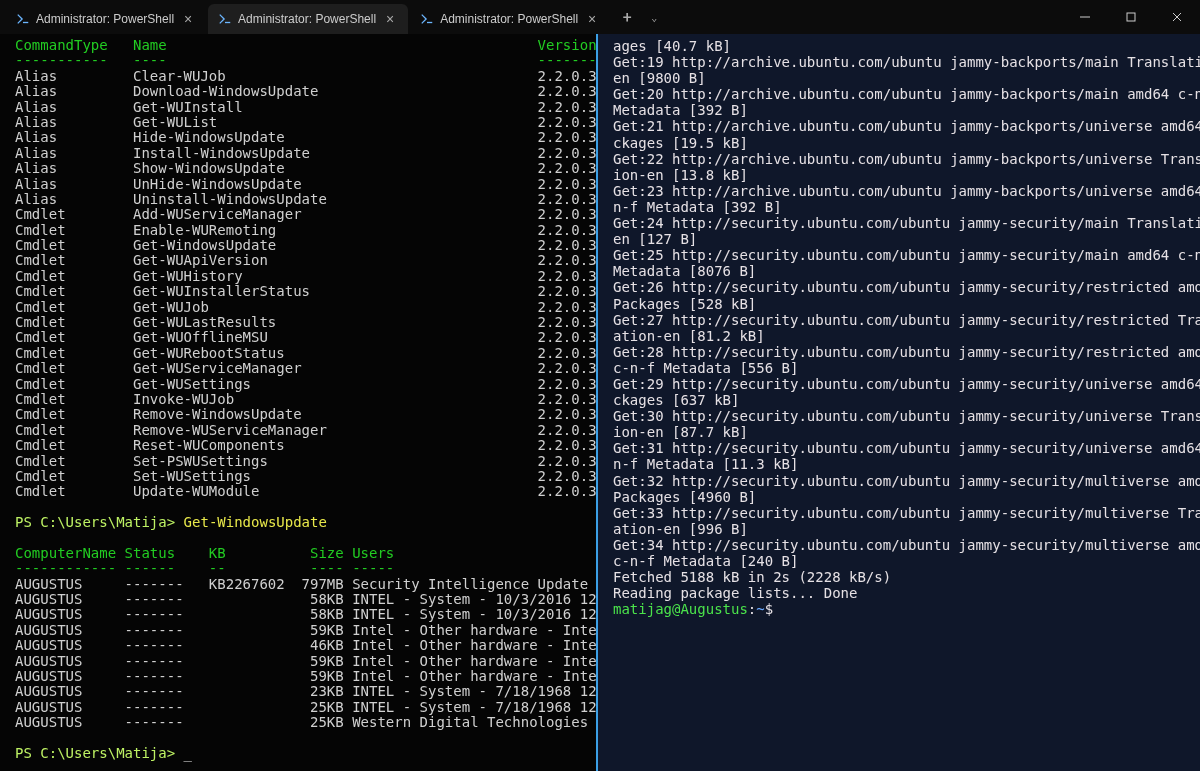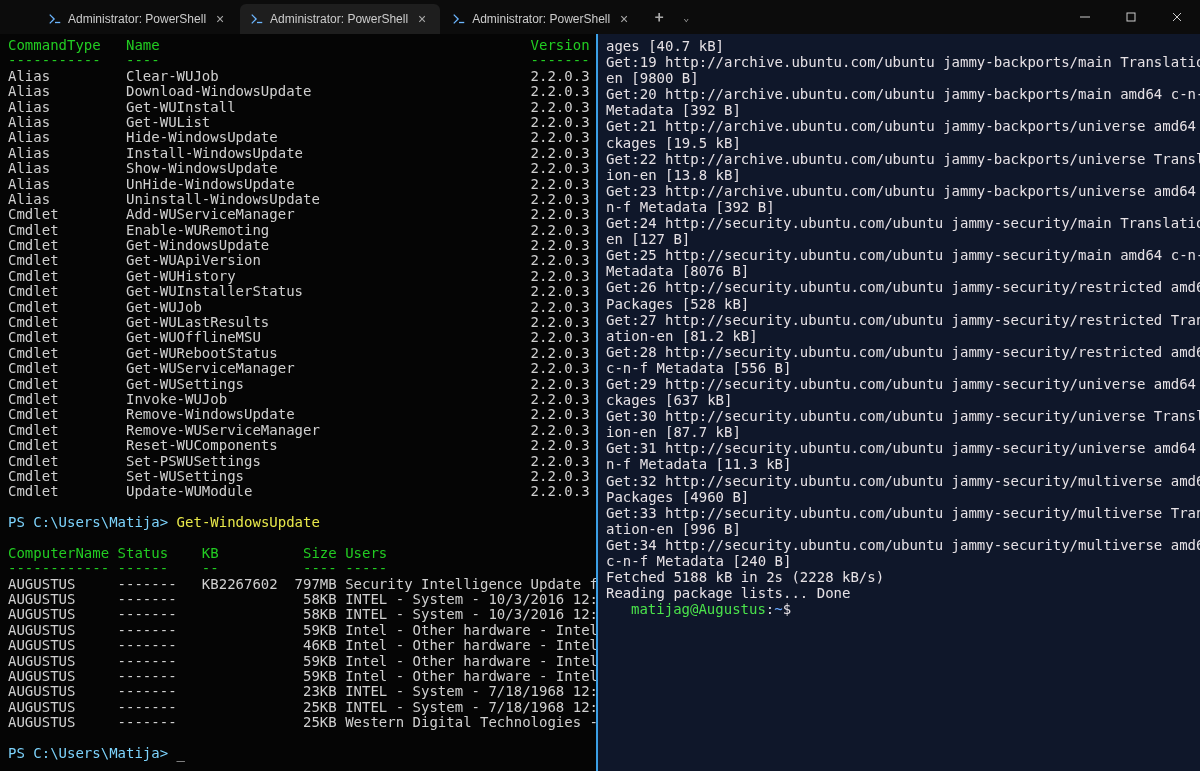--- a/index.html
+++ b/index.html
@@ -17,21 +17,20 @@
     height: 34px;
     background: #0c0c0c;
     display: flex;
     align-items: stretch;
   }
   .tabs {
     display: flex;
     align-items: stretch;
     padding-left: 6px;
     padding-top: 4px;
-    margin-left: 32px;
   }
   .tab {
     display: flex;
     align-items: center;
     gap: 6px;
     padding: 0 10px;
     height: 30px;
     font-size: 12px;
     color: #ccc;
     border-radius: 6px 6px 0 0;
@@ -78,43 +77,43 @@
   .win-btn svg { width: 10px; height: 10px; }
 
   
   .panes {
     display: flex;
     height: calc(771px - 34px);
     width: 100%;
   }
   .pane {
     overflow: hidden;
-    padding: 4px 8px 6px 8px;
+    padding: 4px 8px 6px 15px;
     line-height: 1.1;
     white-space: pre;
   }
   .left-pane {
     width: 598px;
     background: #050505;
     border-right: 2px solid #3ba0e6;
     color: #d0d0d0;
   }
   .right-pane {
     flex: 1;
     background: #0f172a;
     color: #e6e1e5;
     line-height: 1.15;
   }
 
   .hdr { color: #22cc22; }
 
-  .prompt-path { color: #7dd3fc; }
+  .prompt-path { color: #bef264; }
   .prompt-cmd  { color: #e8e84a; }
 
-  .ubuntu-user { color: #4be34b; margin-left: 25px; }
+  .ubuntu-user { color: #4be34b; }
   .ubuntu-path { color: #6aa9ff; }
   .ubuntu-dollar { color: #e6e1e5; }
 
   
 </style>
 </head>
 <body>
 
 <div class="titlebar">
   <div class="tabs" id="tab-strip">

